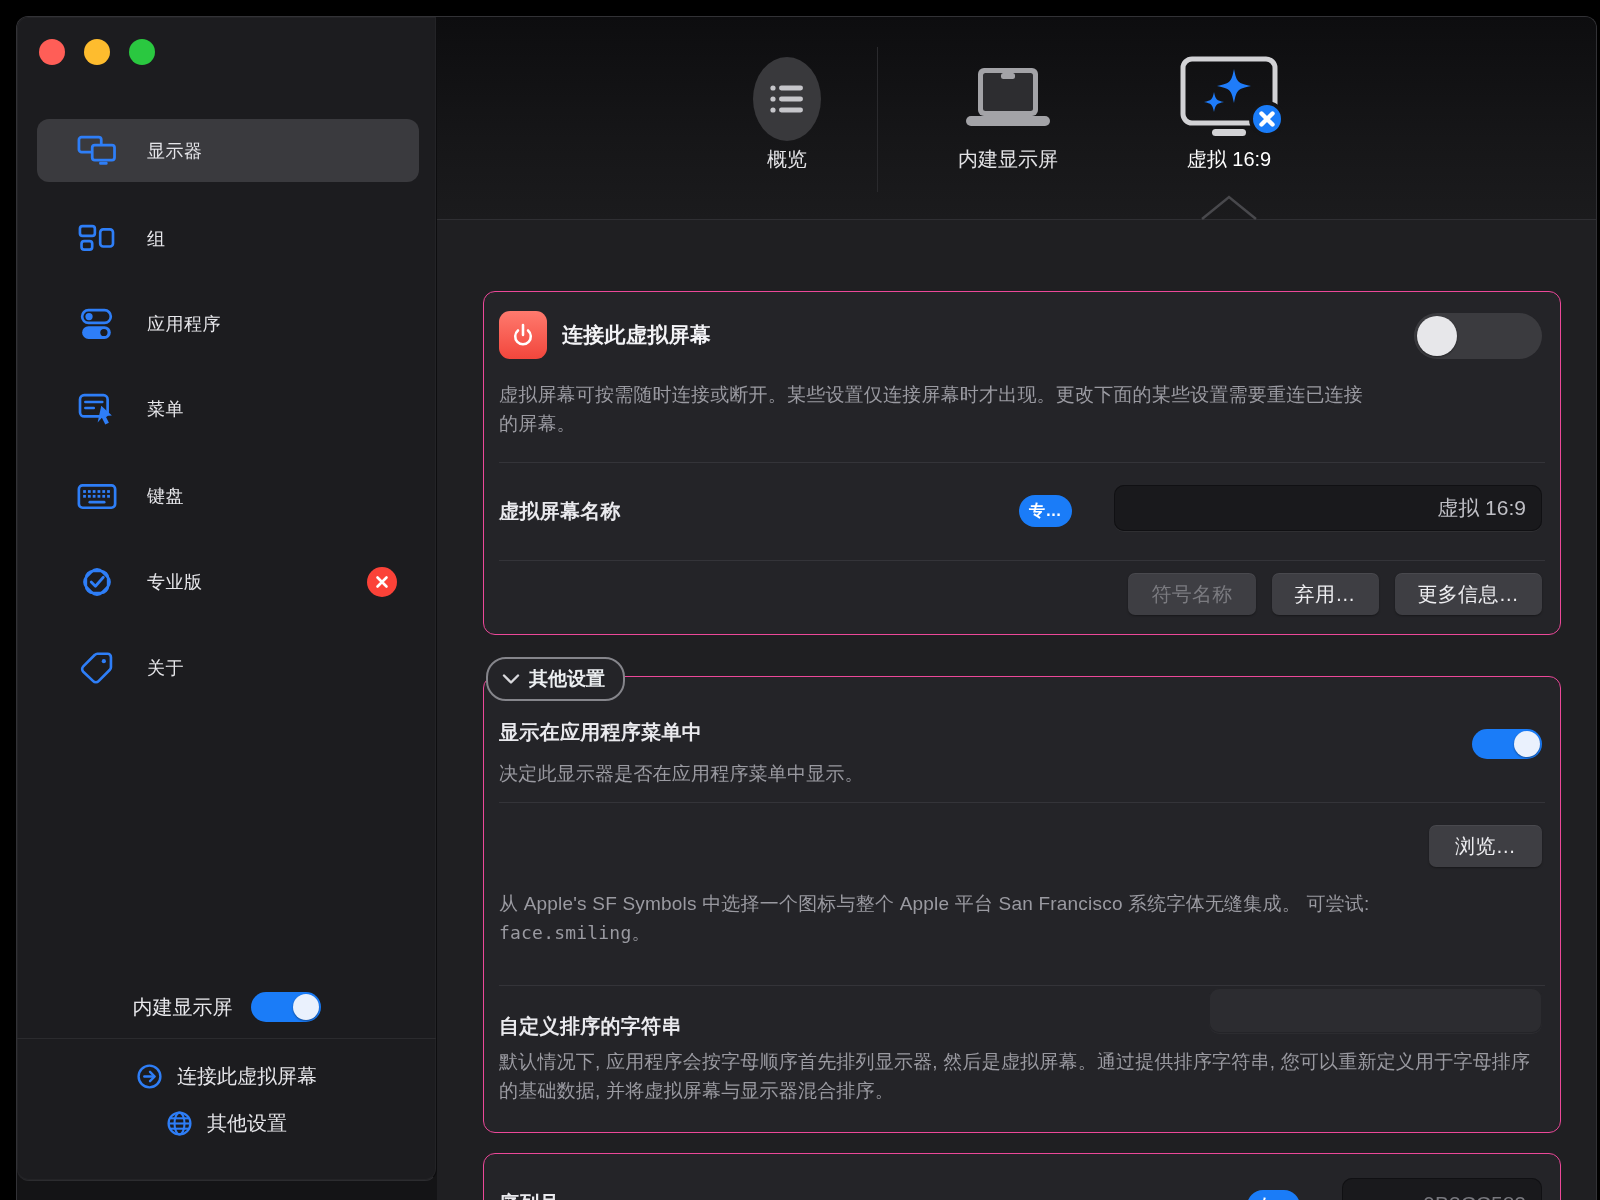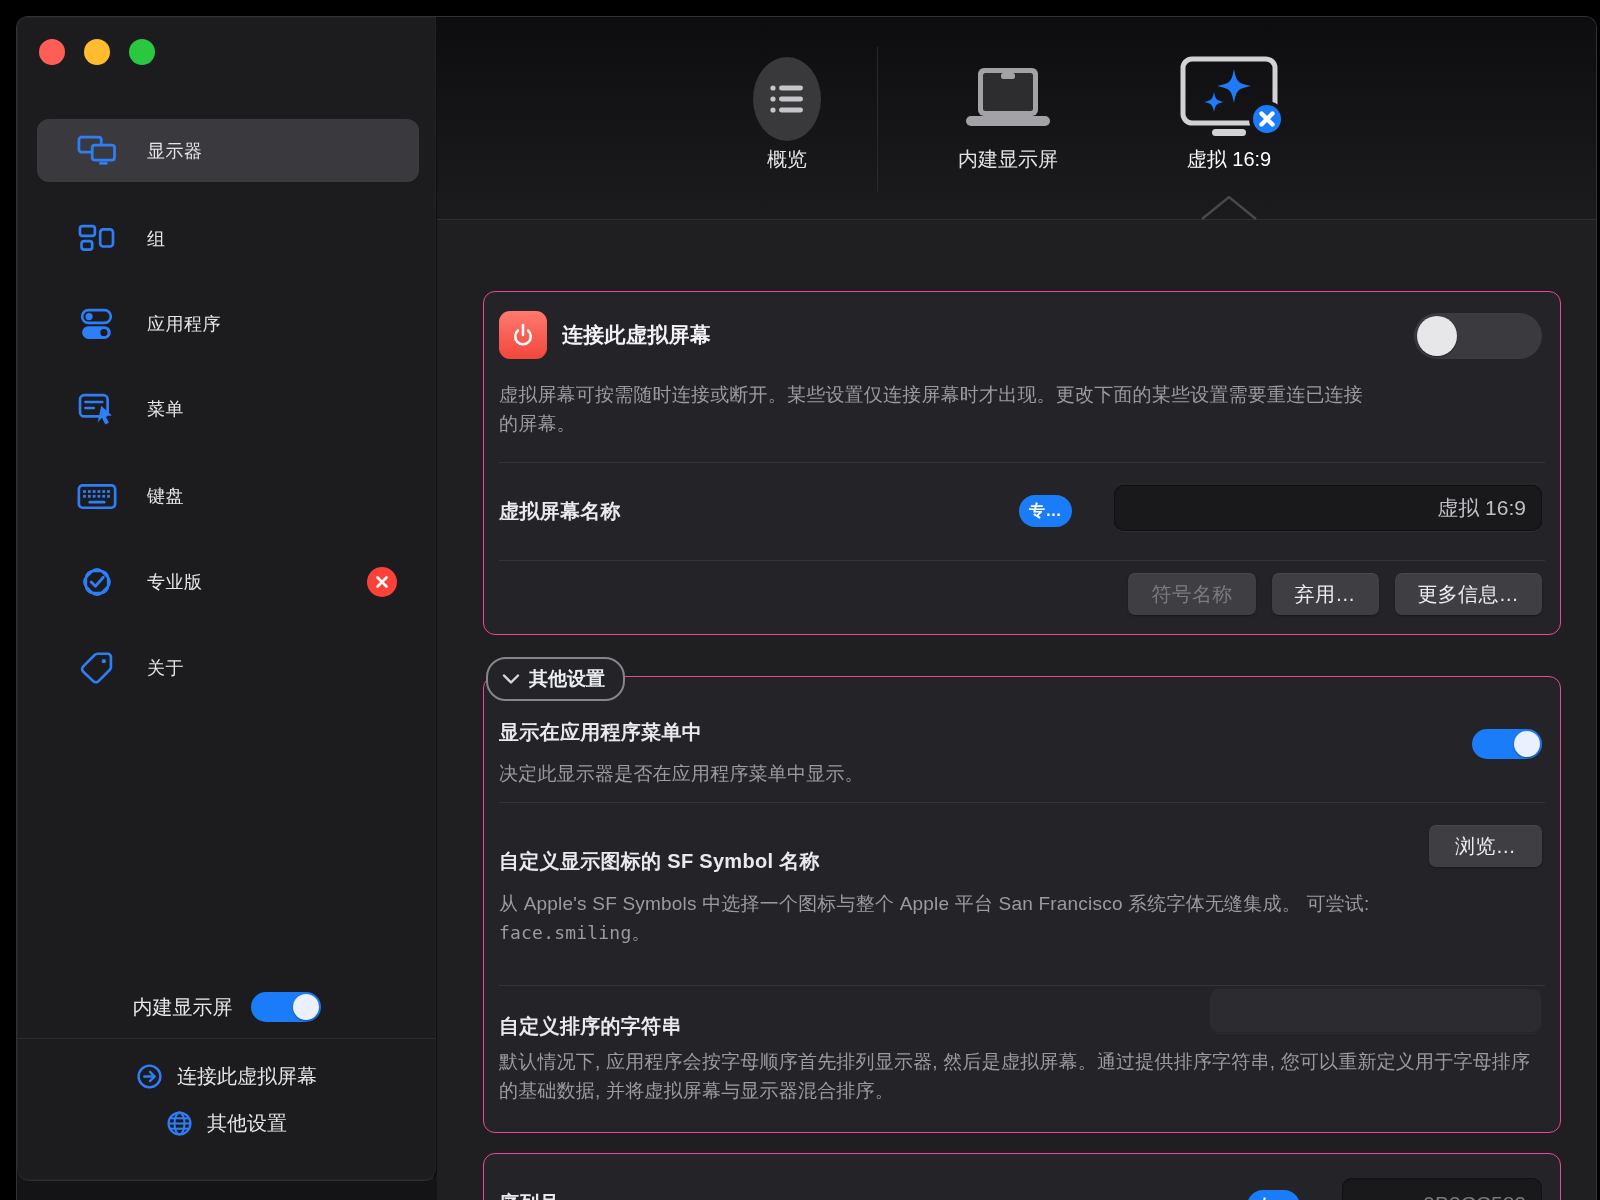--- a/index.html
+++ b/index.html
@@ -323,21 +323,20 @@
           </div>
 
           <div class="row-label" style="position:absolute;left:15px;top:42px">显示在应用程序菜单中</div>
           <span class="switch sw-small on" style="position:absolute;right:18px;top:52px">
               <span class="knob"></span>
             </span>
           <div class="desc" style="position:absolute;left:15px;top:82px;width:1000px">决定此显示器是否在应用程序菜单中显示。</div>
 
           <div class="rule" style="top:125px"></div>
 
-          <div class="row-label" style="position:absolute;left:15px;top:171px">自定义显示图标的 SF Symbol 名称</div>
           <span class="btn" style="position:absolute;right:18px;top:148px;padding:0 26px">浏览…</span>
           <div class="desc" style="position:absolute;left:15px;top:212px;width:955px">
             <span>从 Apple's SF Symbols 中选择一个图标与整个 Apple 平台 San Francisco 系统字体无缝集成。 可尝试: </span><span class="mono">face.smiling</span><span>。</span>
           </div>
 
           <div class="rule" style="top:308px"></div>
 
           <div class="row-label" style="position:absolute;left:15px;top:336px">自定义排序的字符串</div>
           <div class="field light" style="right:18px;top:311px;width:301px;height:45px">
             <span></span>

